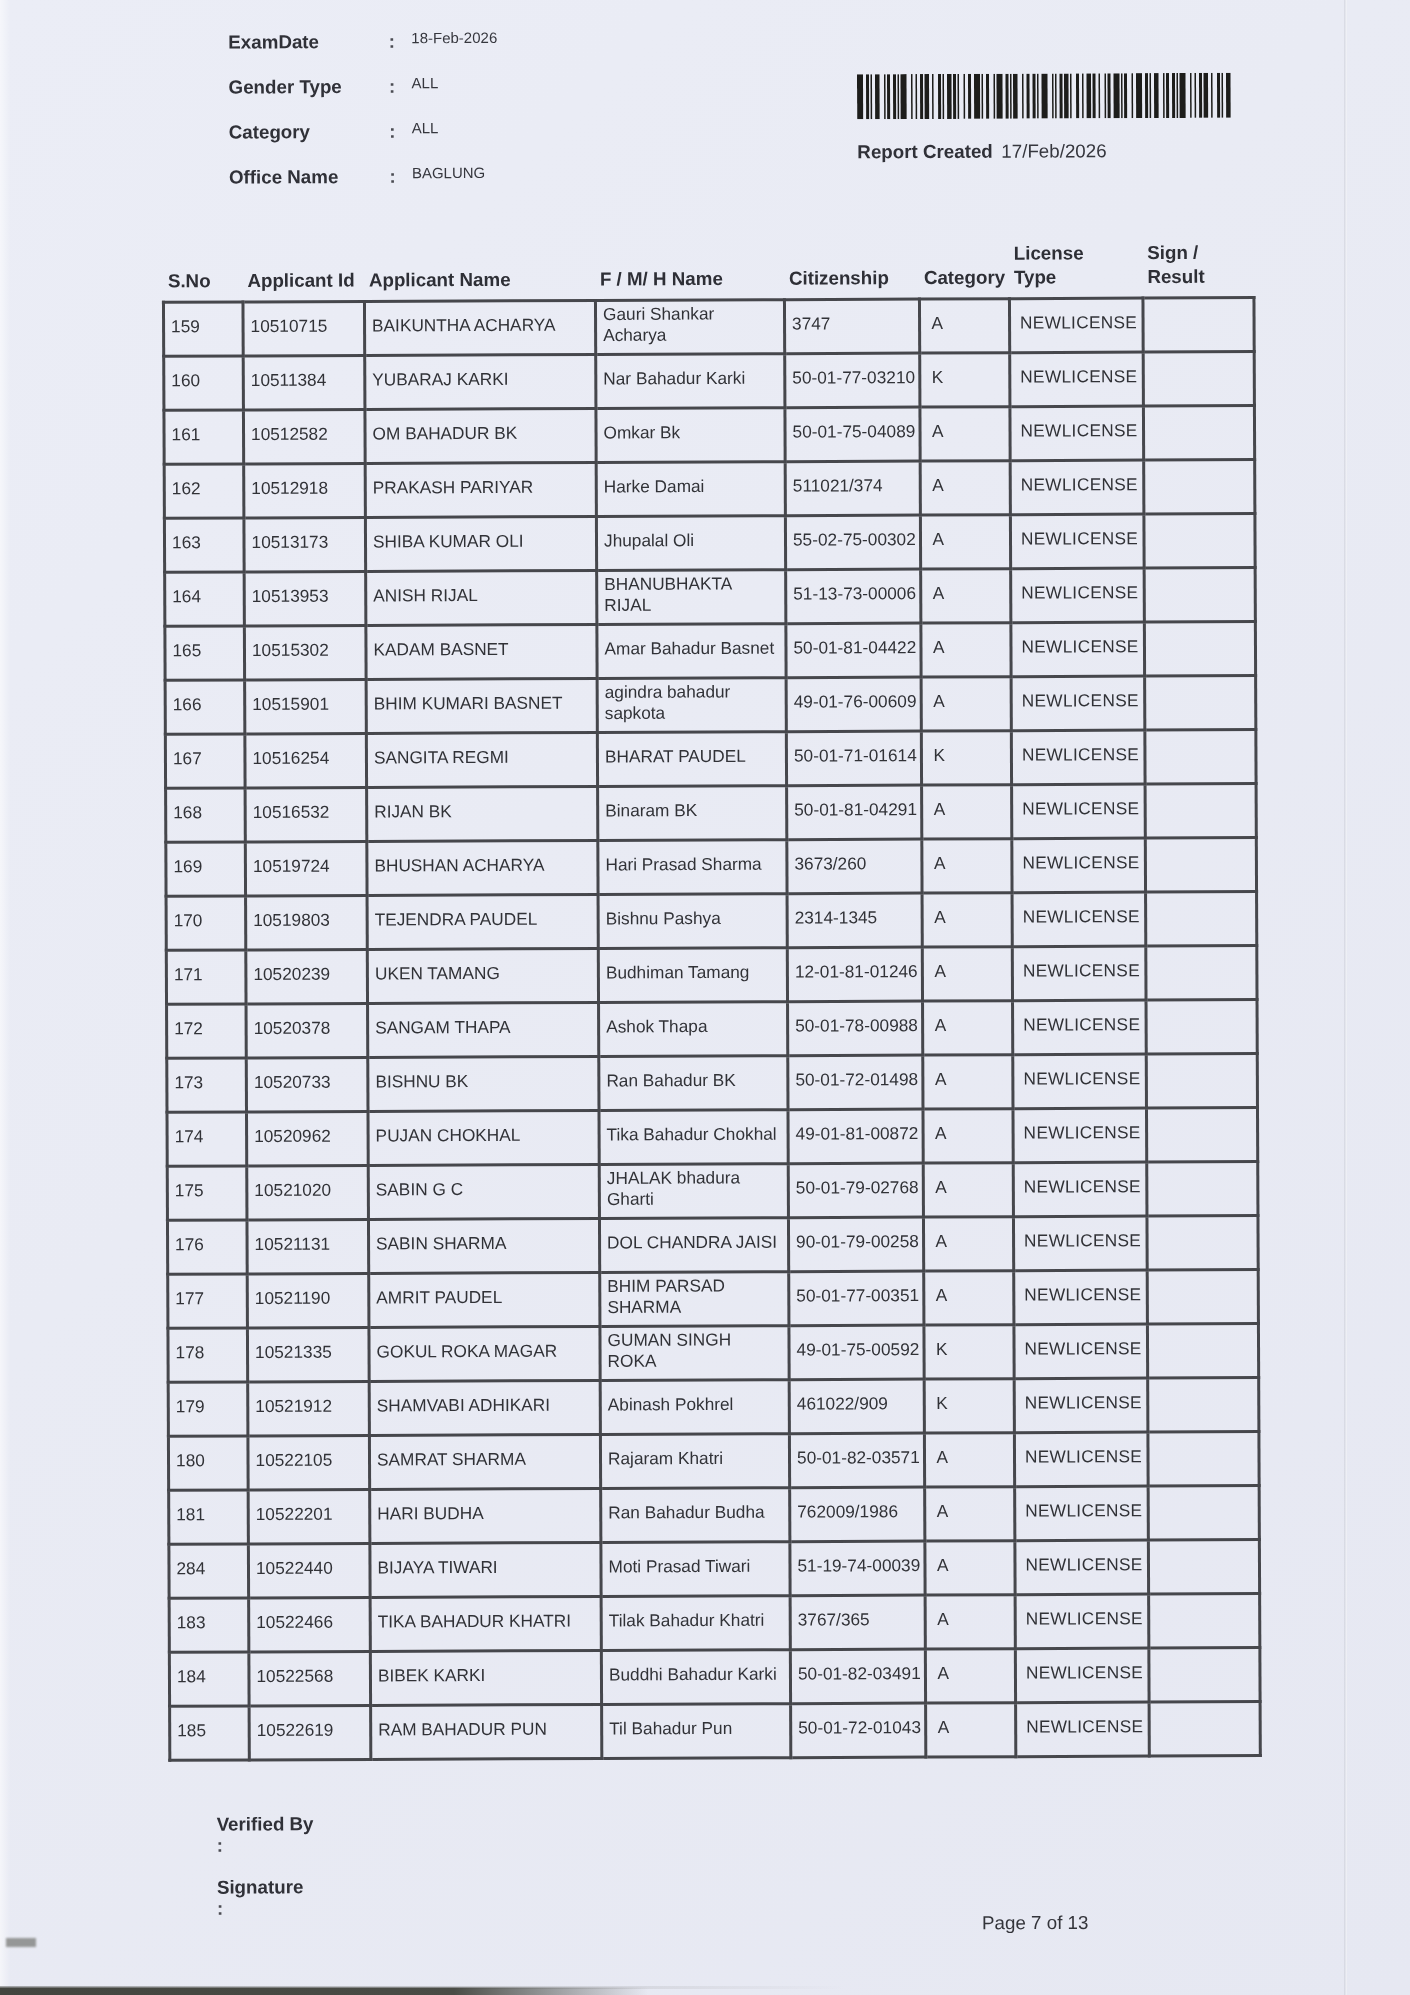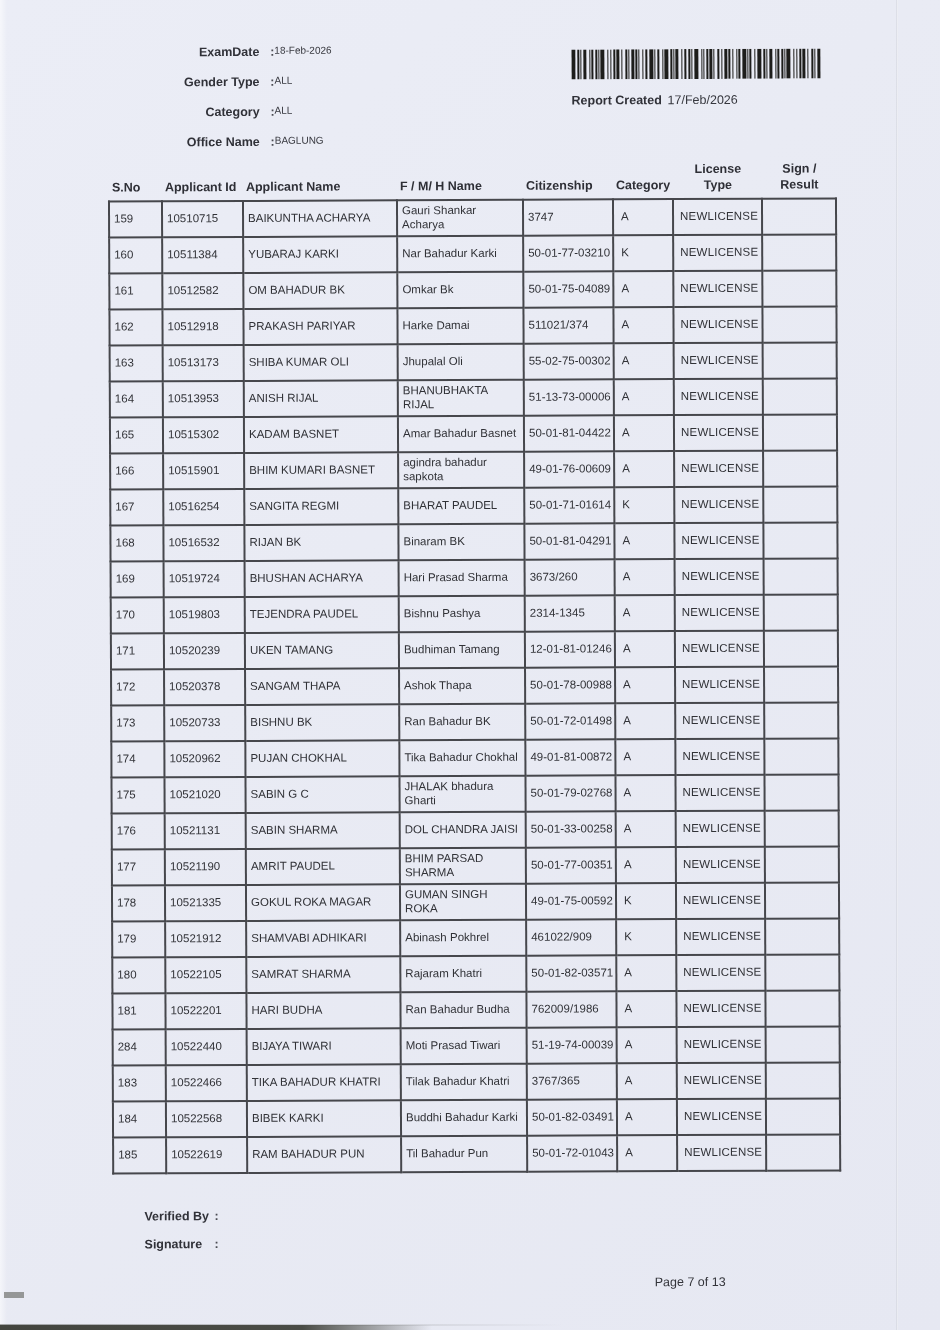--- a/index.html
+++ b/index.html
@@ -19,21 +19,21 @@
   .bottom-strip { position:absolute; left:0; bottom:0; height:5px; width:46%;
     background:linear-gradient(to right,#43453f 0%, #4a4c46 70%, rgba(74,76,70,0)) ; }
   .bottom-strip-shadow { position:absolute; left:0; bottom:4px; height:2px; width:60%;
     background:linear-gradient(to right, rgba(90,92,88,.5), rgba(90,92,88,0)); }
   .corner-smudge { position:absolute; left:4px; bottom:32px; width:20px; height:6px;
     background:#6a6b66; opacity:.65; filter:blur(.6px); }
   .left-edge { position:absolute; top:0; left:0; width:7px; height:100%;
     background:linear-gradient(to right, rgba(255,255,255,.55), rgba(255,255,255,0)); }
 
   
-  .meta { position:absolute; left:155px; top:44px;text-align:right; }
+  .meta { position:absolute; left:155px; top:20px; }
   .meta-row { display:flex; margin-bottom:17px; height:13px; }
   .meta-label { width:107px; font-weight:bold; font-size:12.5px; color:#303138; }
   .meta-colon { width:15px; font-weight:bold; font-size:12.5px; color:#4a4b52; }
   .meta-value { font-size:10px; color:#36373e; }
 
   
   .bc-wrap { position:absolute; left:574px; top:50px; width:255px; }
   .barcode { width:253px; height:30px; }
   .bc-caption { display:flex; margin-top:10px; font-size:12.5px; }
   .bc-caption .lab { font-weight:bold; width:96px; color:#303138; }
@@ -42,32 +42,32 @@
   
   .tbl-wrap { position:absolute; left:110px; top:163px; width:727px; }
   table { border-collapse:collapse; table-layout:fixed; width:727px; }
   col.c0{width:53px} col.c1{width:81px} col.c2{width:154px} col.c3{width:126px}
   col.c4{width:90px} col.c5{width:60px}  col.c6{width:89px}  col.c7{width:74px}
   thead th {
     border:none; font-size:12.5px; font-weight:bold; color:#2e2f36;
     text-align:left; vertical-align:bottom; padding:0 2px 5px 3px;
     white-space:pre-line; line-height:1.25;
   }
-  thead th.center { text-align:center; }
+  thead th.center { }
   tbody td {
     border:2px solid #46474c; height:36px; font-size:11.5px; color:#313237;
     padding:1px 2px 1px 4px; vertical-align:middle; line-height:1.2;
     overflow:hidden;
   }
   tbody tr td:nth-child(6) { padding-left:7px; }
   tbody tr td:nth-child(7) { padding-left:6px; letter-spacing:.2px; }
 
   
   .footer-left { position:absolute; left:142px; top:1208px; }
-  .f-row { display:flex; margin-bottom:14px; }
+  .f-row { display:flex; margin-bottom:14px;flex-direction:column; }
   .f-row .lab { font-weight:bold; font-size:12.5px; width:70px; color:#303138; }
   .f-row .colon { font-weight:bold; font-size:12.5px; color:#4a4b52; }
   .page-num { position:absolute; left:652px; top:1276px; font-size:12.5px; color:#33343a; }
 </style>
 </head>
 <body>
 
 <div class="page">
   <div class="left-edge"></div>
   <div class="fold-line"></div>
@@ -388,21 +388,21 @@
               <td>A</td>
               <td>NEWLICENSE</td>
               <td></td>
             </tr>
 
             <tr>
               <td>176</td>
               <td>10521131</td>
               <td>SABIN  SHARMA</td>
               <td>DOL CHANDRA  JAISI</td>
-              <td>50-01-33-00258</td>
+              <td>90-01-79-00258</td>
               <td>A</td>
               <td>NEWLICENSE</td>
               <td></td>
             </tr>
 
             <tr>
               <td>177</td>
               <td>10521190</td>
               <td>AMRIT  PAUDEL</td>
               <td>BHIM PARSAD SHARMA</td>

